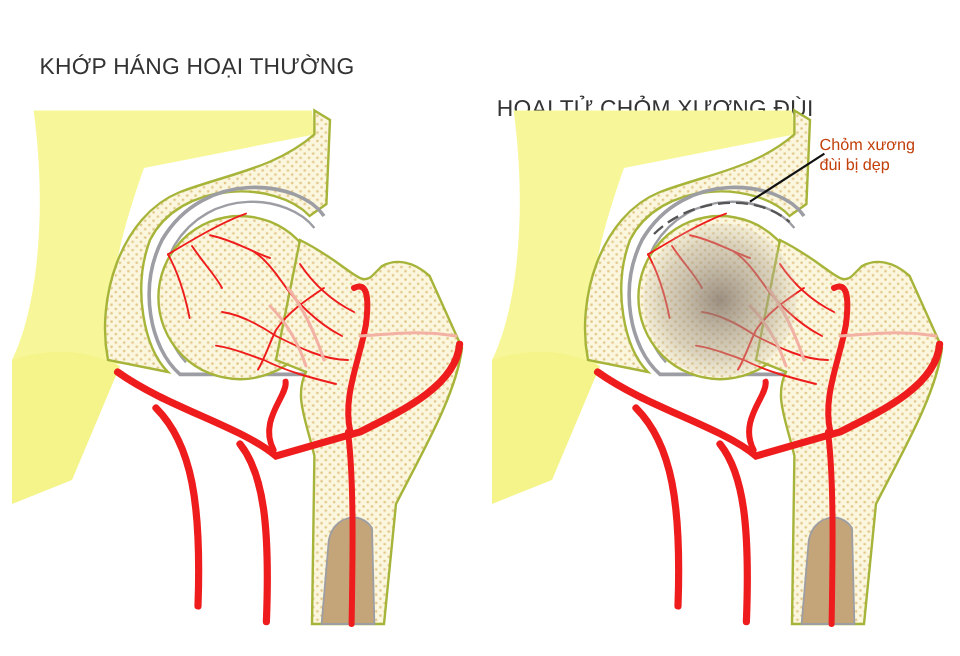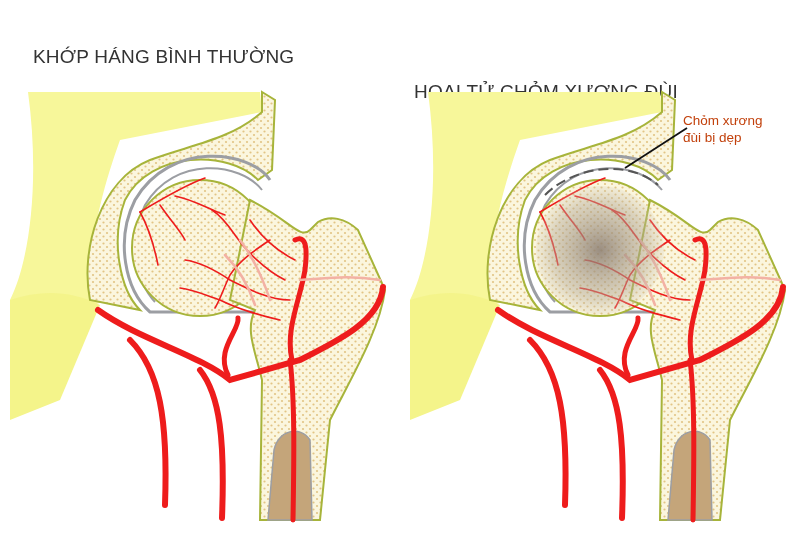--- a/index.html
+++ b/index.html
@@ -8,21 +8,21 @@
   #t1{left:33px;}
   #t2{left:414px;margin-top:35px;}
   .panel{position:absolute;top:0;width:400px;height:547px;}
   #p1{left:0;}
   #p2{left:400px;}
   .annot{position:absolute;left:683px;top:112px;font-size:13.5px;color:#c2410c;line-height:17px;}
 </style>
 </head>
 <body>
 
-<div id="t1" class="title">KHỚP HÁNG BÌNH THƯỜNG</div>
+<div id="t1" class="title">KHỚP HÁNG HOẠI THƯỜNG</div>
 <div id="t2" class="title">HOẠI TỬ CHỎM XƯƠNG ĐÙI</div>
 
 <svg width="0" height="0" style="position:absolute">
   <defs>
     <pattern id="dots" width="7" height="7" patternUnits="userSpaceOnUse">
       <rect width="7" height="7" fill="#fbf6de"></rect>
       <circle cx="2" cy="2" r="1.1" fill="#e2c585"></circle>
       <circle cx="5.5" cy="5.5" r="1.1" fill="#e2c585"></circle>
     </pattern>
     <radialGradient id="necro" cx="50%" cy="50%" r="55%">

